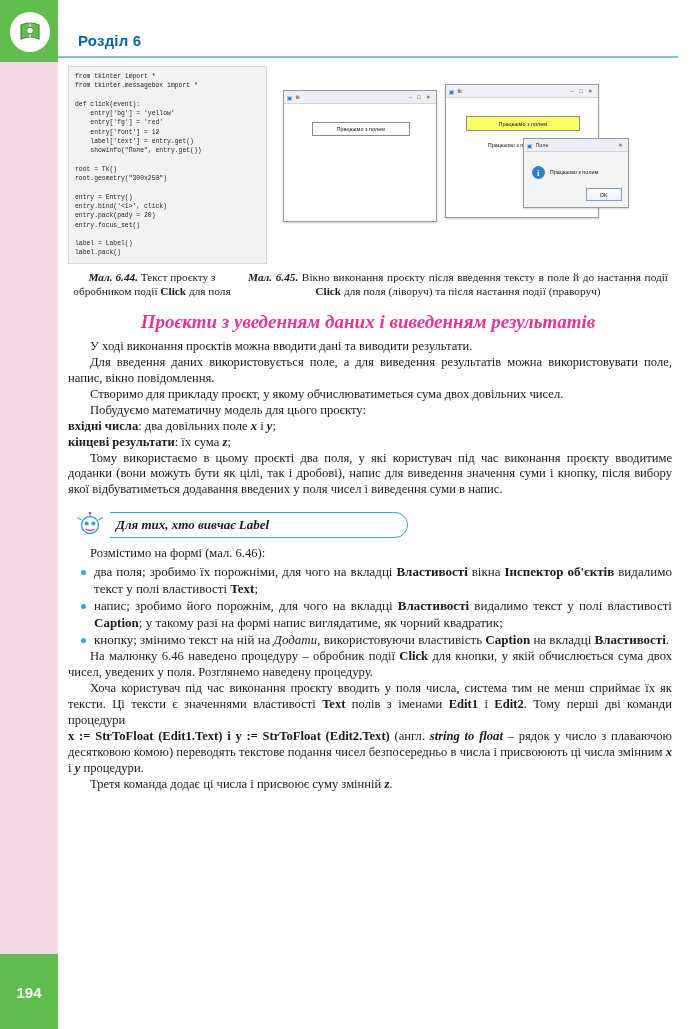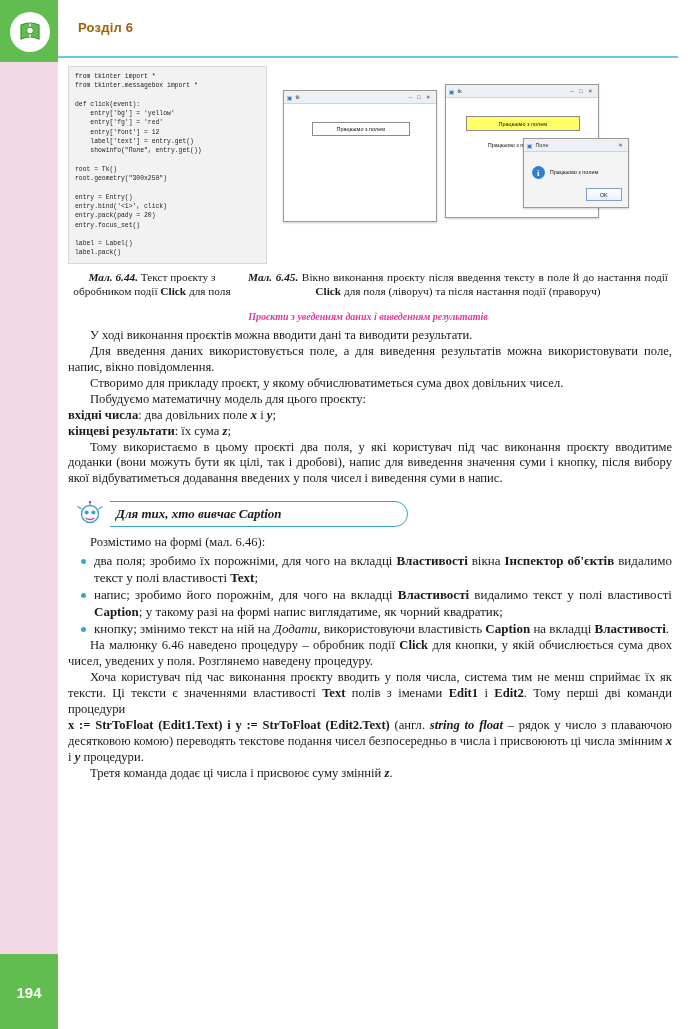--- a/index.html
+++ b/index.html
@@ -54,25 +54,25 @@
     text-align: center;
     color: #ffffff;
     font-family: "Liberation Sans", sans-serif;
     font-weight: bold;
     font-size: 15px;
   }
 
   
   .header {
     position: absolute;
-    left: 78px; top: 20px;
+    left: 78px; top: 32px;
     font-family: "Liberation Sans", sans-serif;
     font-weight: bold;
-    font-size: 13px;
-    color: #a16207;
+    font-size: 15px;
+    color: #0369a1;
     letter-spacing: .2px;
   }
   .header-rule {
     position: absolute;
     left: 58px; top: 56px;
     width: 620px; height: 2px;
     background: #6ec6e0;
   }
 
   
@@ -207,21 +207,21 @@
   .cap.right { width: 420px; text-align: justify; text-align-last: center; }
   .cap i { font-style: italic; }
   .cap b { font-weight: bold; }
 
   
   .subhead {
     margin: 13px 0 6px 0;
     text-align: center;
     font-style: italic;
     font-weight: bold;
-    font-size: 10px;
+    font-size: 19px;
     color: #e5359a;
     padding: 0 10px;
   }
   p.body {
     margin: 0 6px 0 10px;
     font-size: 12.6px;
     line-height: 1.265;
     text-align: justify;
     text-indent: 22px;
   }
@@ -399,21 +399,21 @@
       <svg width="34" height="26" viewBox="0 0 34 26" aria-hidden="true">
         <circle cx="17" cy="13" r="8.5" fill="#ffffff" stroke="#3aa3c9" stroke-width="1.4"></circle>
         <circle cx="13.6" cy="11.5" r="2.1" fill="#3aa3c9"></circle>
         <circle cx="20.4" cy="11.5" r="2.1" fill="#3aa3c9"></circle>
         <path d="M12.5 17 Q17 20 21.5 17" stroke="#e5359a" stroke-width="1.3" fill="none"></path>
         <path d="M17 4.5 L17 1" stroke="#3aa3c9" stroke-width="1.2"></path>
         <circle cx="17" cy="1" r="1.3" fill="#e5359a"></circle>
         <path d="M8.5 8 L4.5 5.5 M25.5 8 L29.5 5.5" stroke="#3aa3c9" stroke-width="1.2"></path>
       </svg>
     </div>
-    <div class="callout-text">Для тих, хто вивчає Caption</div>
+    <div class="callout-text">Для тих, хто вивчає Label</div>
   </div>
 
   <p class="body">Розмістимо на формі (мал. 6.46):</p>
 
   <ul class="bullets">
     <li>
       <span>два поля; зробимо їх порожніми, для чого на вкладці </span><b><span>Властивості</span></b><span> вікна </span><b><span>Інспектор об'єктів</span></b><span> видалимо текст у полі властивості </span><b><span>Text</span></b><span>;</span>
     </li>
     <li>
       <span>напис; зробимо його порожнім, для чого на вкладці </span><b><span>Властивості</span></b><span> видалимо текст у полі властивості </span><b><span>Caption</span></b><span>; у такому разі на формі напис виглядатиме, як чорний квадратик;</span>

